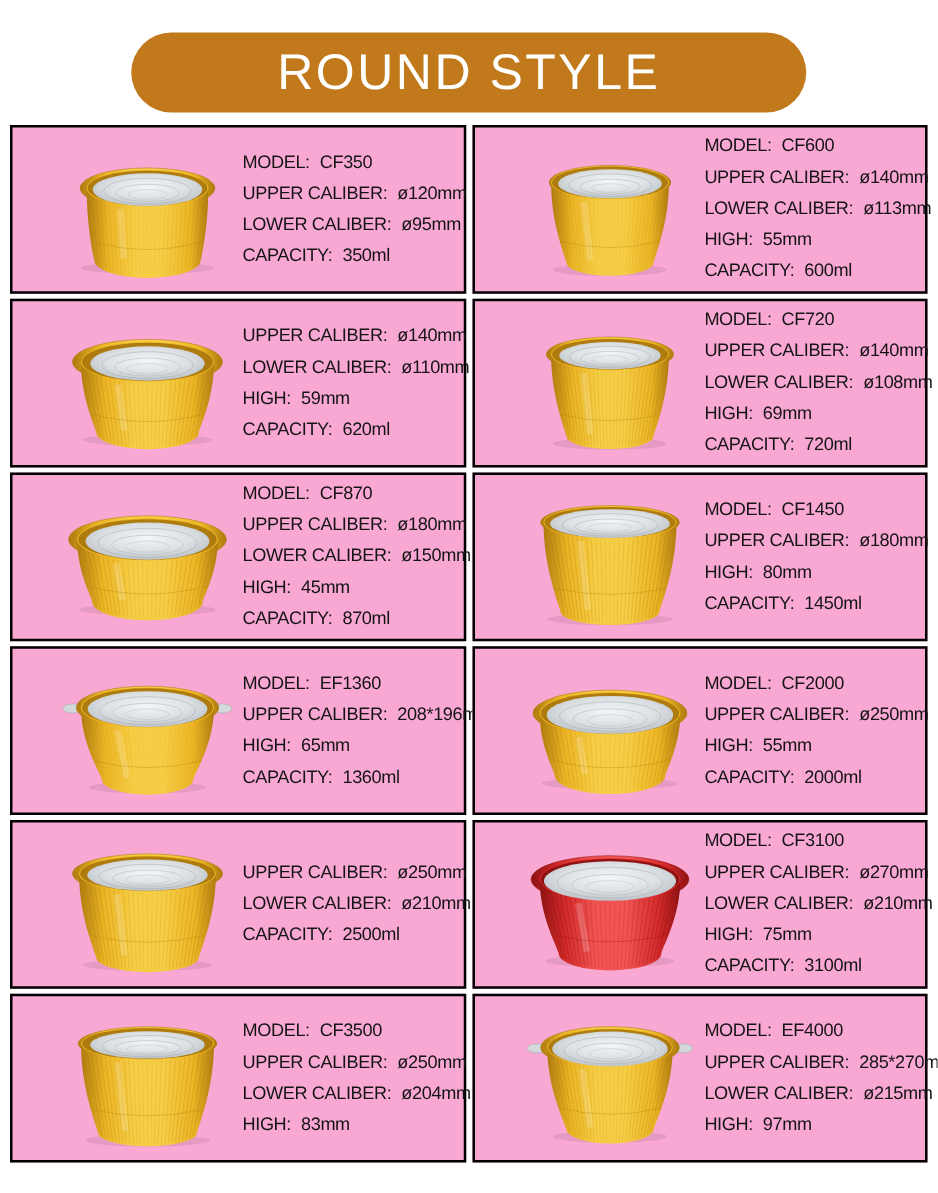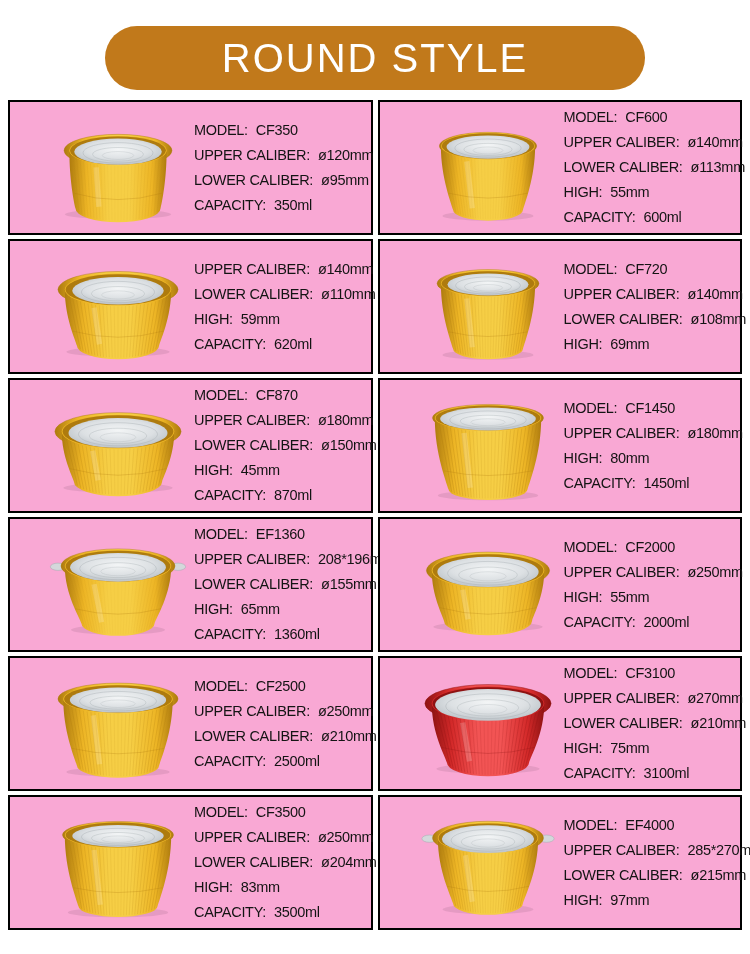--- a/index.html
+++ b/index.html
@@ -285,20 +285,21 @@
             <ellipse cx="100" cy="46.6784" rx="42.656000000000006" ry="11.229192000000001" fill="none" stroke="#a9b0b5" stroke-width="0.9" opacity="0.65"></ellipse>
             <ellipse cx="100" cy="48.3524" rx="30.9256" ry="7.486128000000001" fill="none" stroke="#a9b0b5" stroke-width="0.9" opacity="0.55"></ellipse>
             <ellipse cx="100" cy="49.6916" rx="19.1952" ry="4.31892" fill="none" stroke="#a9b0b5" stroke-width="0.8" opacity="0.45"></ellipse>
           </svg>
     </div>
     <div class="specs">
       <div class="line"><span class="lbl">MODEL:</span><span class="val">CF720</span></div>
       <div class="line"><span class="lbl">UPPER CALIBER:</span><span class="val">ø140mm</span></div>
       <div class="line"><span class="lbl">LOWER CALIBER:</span><span class="val">ø108mm</span></div>
       <div class="line"><span class="lbl">HIGH:</span><span class="val">69mm</span></div>
+      <div class="line"><span class="lbl">CAPACITY:</span><span class="val">720ml</span></div>
     </div>
   </div>
 </div>
     <div class="row">
   <div class="card">
     <div class="imgwrap">
       <svg class="pic" viewBox="0 0 200 150">
             <defs>
               <linearGradient id="b4" x1="0" y1="0" x2="1" y2="0">
                 <stop offset="0" stop-color="#AE7B0E"></stop>
@@ -489,21 +490,20 @@
             <ellipse cx="100" cy="50" rx="68.95" ry="20.16" fill="#AE7B0E"></ellipse>
             <ellipse cx="100" cy="51.68" rx="63" ry="18.900000000000002" fill="url(#s6)"></ellipse>
             <ellipse cx="100" cy="53.36" rx="50.400000000000006" ry="14.742000000000003" fill="none" stroke="#a9b0b5" stroke-width="0.9" opacity="0.65"></ellipse>
             <ellipse cx="100" cy="55.46" rx="36.54" ry="9.828000000000001" fill="none" stroke="#a9b0b5" stroke-width="0.9" opacity="0.55"></ellipse>
             <ellipse cx="100" cy="57.14" rx="22.68" ry="5.670000000000001" fill="none" stroke="#a9b0b5" stroke-width="0.8" opacity="0.45"></ellipse>
           </svg>
     </div>
     <div class="specs">
       <div class="line"><span class="lbl">MODEL:</span><span class="val">EF1360</span></div>
       <div class="line"><span class="lbl">UPPER CALIBER:</span><span class="val">208*196mm</span></div>
-      <div class="line"><span class="lbl">LOWER CALIBER:</span><span class="val">ø155mm</span></div>
       <div class="line"><span class="lbl">HIGH:</span><span class="val">65mm</span></div>
       <div class="line"><span class="lbl">CAPACITY:</span><span class="val">1360ml</span></div>
     </div>
   </div>
 
   <div class="card">
     <div class="imgwrap">
       <svg class="pic" viewBox="0 0 200 150">
             <defs>
               <linearGradient id="b7" x1="0" y1="0" x2="1" y2="0">
@@ -623,21 +623,20 @@
             <path d="M 39.52 107.12 Q 100 121.214 160.48 107.12" stroke="#AE7B0E" stroke-width="1" fill="none" opacity="0.35"></path>
             <ellipse cx="100" cy="42" rx="72" ry="18.72" fill="#EDB525"></ellipse>
             <ellipse cx="100" cy="42" rx="70.92" ry="17.9712" fill="#AE7B0E"></ellipse>
             <ellipse cx="100" cy="43.4976" rx="63.36" ry="16.473599999999998" fill="url(#s8)"></ellipse>
             <ellipse cx="100" cy="44.9952" rx="50.688" ry="12.849407999999999" fill="none" stroke="#a9b0b5" stroke-width="0.9" opacity="0.65"></ellipse>
             <ellipse cx="100" cy="46.8672" rx="36.748799999999996" ry="8.566272" fill="none" stroke="#a9b0b5" stroke-width="0.9" opacity="0.55"></ellipse>
             <ellipse cx="100" cy="48.3648" rx="22.8096" ry="4.942079999999999" fill="none" stroke="#a9b0b5" stroke-width="0.8" opacity="0.45"></ellipse>
           </svg>
     </div>
     <div class="specs">
-      <div class="line"><span class="lbl">MODEL:</span><span class="val">CF2500</span></div>
       <div class="line"><span class="lbl">UPPER CALIBER:</span><span class="val">ø250mm</span></div>
       <div class="line"><span class="lbl">LOWER CALIBER:</span><span class="val">ø210mm</span></div>
       <div class="line"><span class="lbl">CAPACITY:</span><span class="val">2500ml</span></div>
     </div>
   </div>
 
   <div class="card">
     <div class="imgwrap">
       <svg class="pic" viewBox="0 0 200 150">
             <defs>
@@ -763,21 +762,20 @@
             <ellipse cx="100" cy="40.688" rx="48.16" ry="11.269440000000001" fill="none" stroke="#a9b0b5" stroke-width="0.9" opacity="0.65"></ellipse>
             <ellipse cx="100" cy="42.368" rx="34.916" ry="7.5129600000000005" fill="none" stroke="#a9b0b5" stroke-width="0.9" opacity="0.55"></ellipse>
             <ellipse cx="100" cy="43.712" rx="21.671999999999997" ry="4.3344" fill="none" stroke="#a9b0b5" stroke-width="0.8" opacity="0.45"></ellipse>
           </svg>
     </div>
     <div class="specs">
       <div class="line"><span class="lbl">MODEL:</span><span class="val">CF3500</span></div>
       <div class="line"><span class="lbl">UPPER CALIBER:</span><span class="val">ø250mm</span></div>
       <div class="line"><span class="lbl">LOWER CALIBER:</span><span class="val">ø204mm</span></div>
       <div class="line"><span class="lbl">HIGH:</span><span class="val">83mm</span></div>
-      <div class="line"><span class="lbl">CAPACITY:</span><span class="val">3500ml</span></div>
     </div>
   </div>
 
   <div class="card">
     <div class="imgwrap">
       <svg class="pic" viewBox="0 0 200 150">
             <defs>
               <linearGradient id="b11" x1="0" y1="0" x2="1" y2="0">
                 <stop offset="0" stop-color="#AE7B0E"></stop>
                 <stop offset="0.18" stop-color="#EDB525"></stop>

